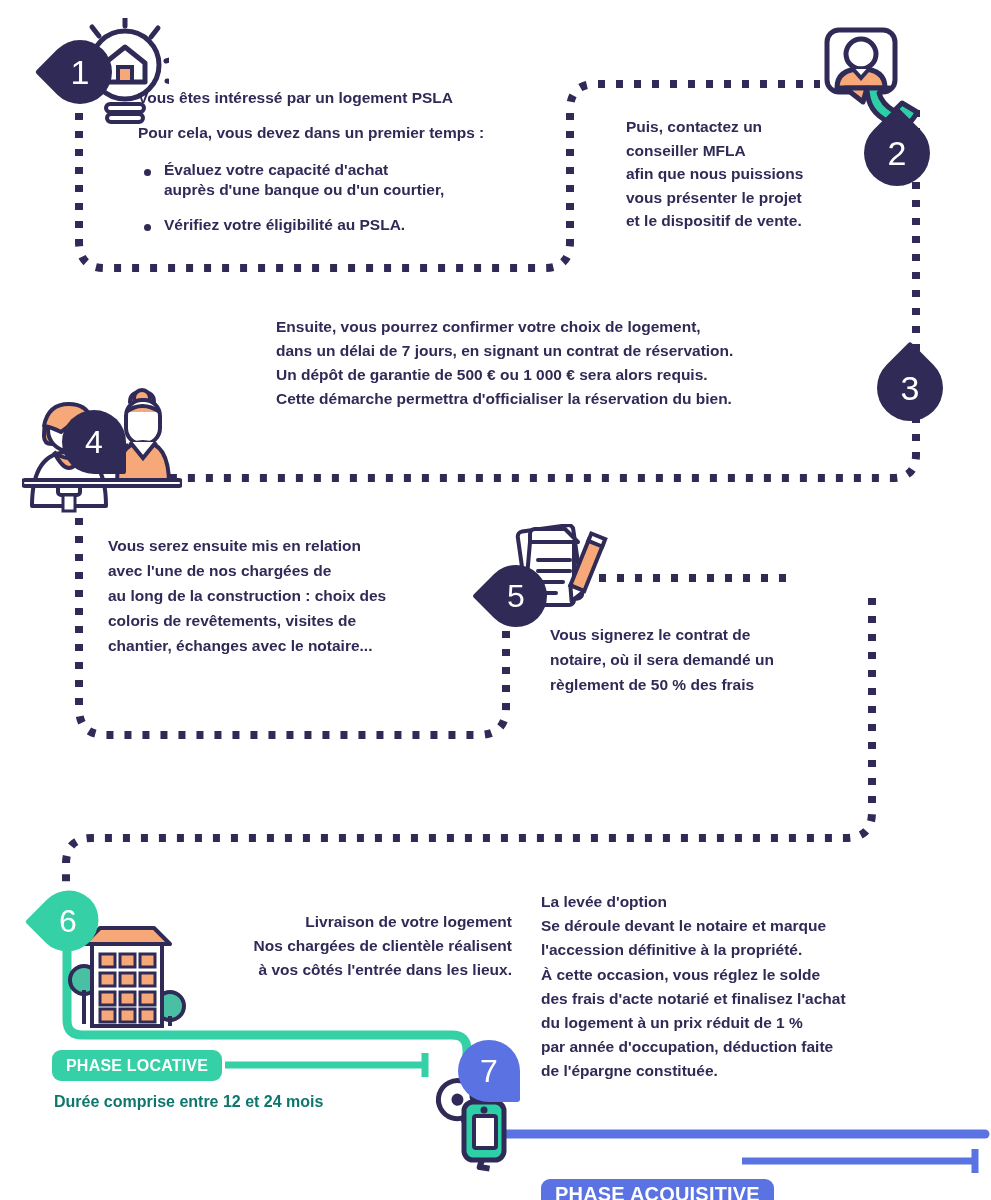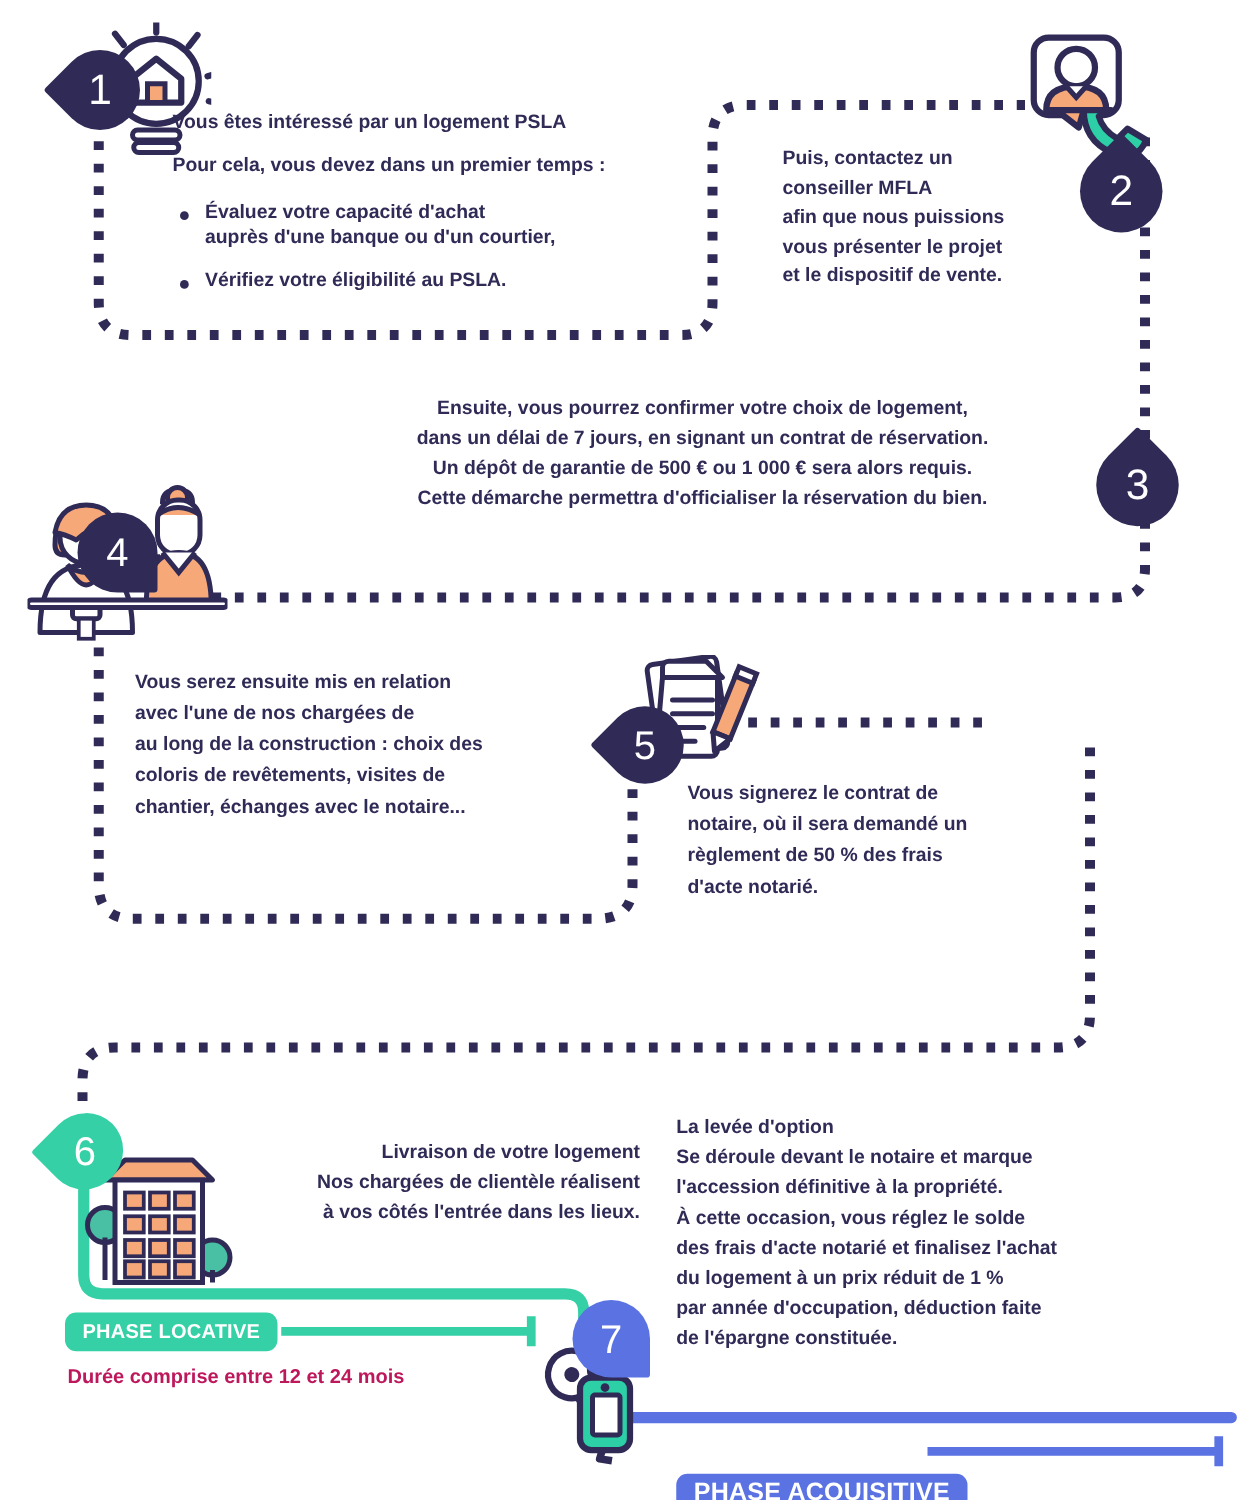--- a/index.html
+++ b/index.html
@@ -49,21 +49,21 @@
     border-radius: 9px;
     padding: 0 14px;
     letter-spacing: .2px;
     text-align: right;
   }
   .pill.locative   { background: #35D0A5; }
   .pill.acquisitive{ background: #5A72E2; }
 
   .phase-note {
     position: absolute;
-    color: #be185d; font-weight: bold;
+    color: #0f766e; font-weight: bold;
   }
 
   ul.bullets { list-style: none; }
   ul.bullets li { position: relative; padding-left: 26px; margin-bottom: 14px; }
   ul.bullets li::before {
     content: ""; position: absolute; left: 6px; top: 9px;
     width: 7px; height: 7px; border-radius: 50%; background: #2F2B56;
   }
 
   .icon { position: absolute; }
@@ -248,21 +248,21 @@
   </div>
 
   <div class="txt" style="left:626px; top:115px; width:250px; font-size:15.5px; line-height:1.52;">
     <div class="hd">Puis, contactez un</div>
     <div class="hd">conseiller MFLA</div>
     <div class="bd">afin que nous puissions</div>
     <div class="bd">vous présenter le projet</div>
     <div class="bd">et le dispositif de vente.</div>
   </div>
 
-  <div class="txt" style="left:262px; top:315px; width:600px; font-size:15.5px; line-height:1.55; text-align:center;">
+  <div class="txt" style="left:276px; top:315px; width:600px; font-size:15.5px; line-height:1.55; text-align:left;">
     <div class="bd">Ensuite, vous pourrez confirmer votre choix de logement,</div>
     <div class="bd">dans un délai de 7 jours, en signant un contrat de réservation.</div>
     <div class="bd">Un dépôt de garantie de 500 € ou 1 000 € sera alors requis.</div>
     <div class="bd">Cette démarche permettra d'officialiser la réservation du bien.</div>
   </div>
 
   <div class="txt" style="left:108px; top:533px; width:360px; font-size:15.5px; line-height:1.62;">
     <div>
       <span class="hd">Vous serez ensuite mis en relation</span>
     </div>
@@ -273,21 +273,20 @@
     <div class="bd">coloris de revêtements, visites de</div>
     <div class="bd">chantier, échanges avec le notaire...</div>
   </div>
 
   <div class="txt" style="left:550px; top:622px; width:300px; font-size:15.5px; line-height:1.62;">
     <div>
       <span class="hd">Vous signerez le contrat de</span>
     </div>
     <div class="bd">notaire, où il sera demandé un</div>
     <div class="bd">règlement de 50 % des frais</div>
-    <div class="bd">d'acte notarié.</div>
   </div>
 
   <div class="txt" style="left:182px; top:910px; width:330px; font-size:15.5px; line-height:1.56;text-align:right;">
     <div class="hd">Livraison de votre logement</div>
     <div class="bd">Nos chargées de clientèle réalisent</div>
     <div class="bd">à vos côtés l'entrée dans les lieux.</div>
   </div>
 
   <div class="txt" style="left:541px; top:890px; width:400px; font-size:15.5px; line-height:1.56;">
     <div class="hd">La levée d'option</div>

